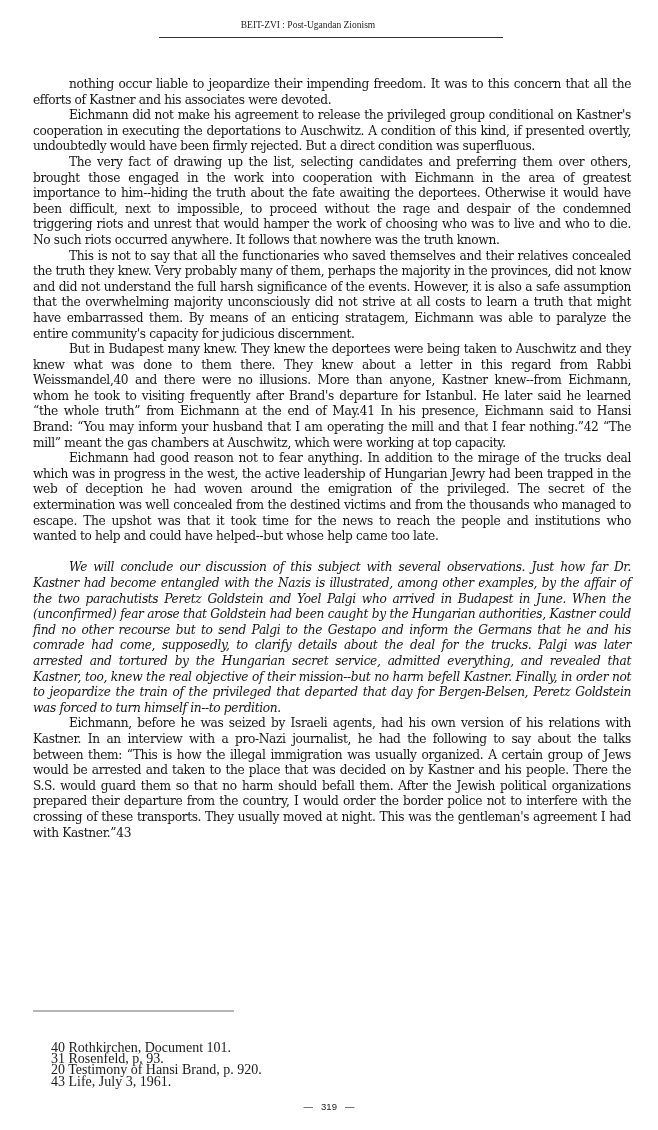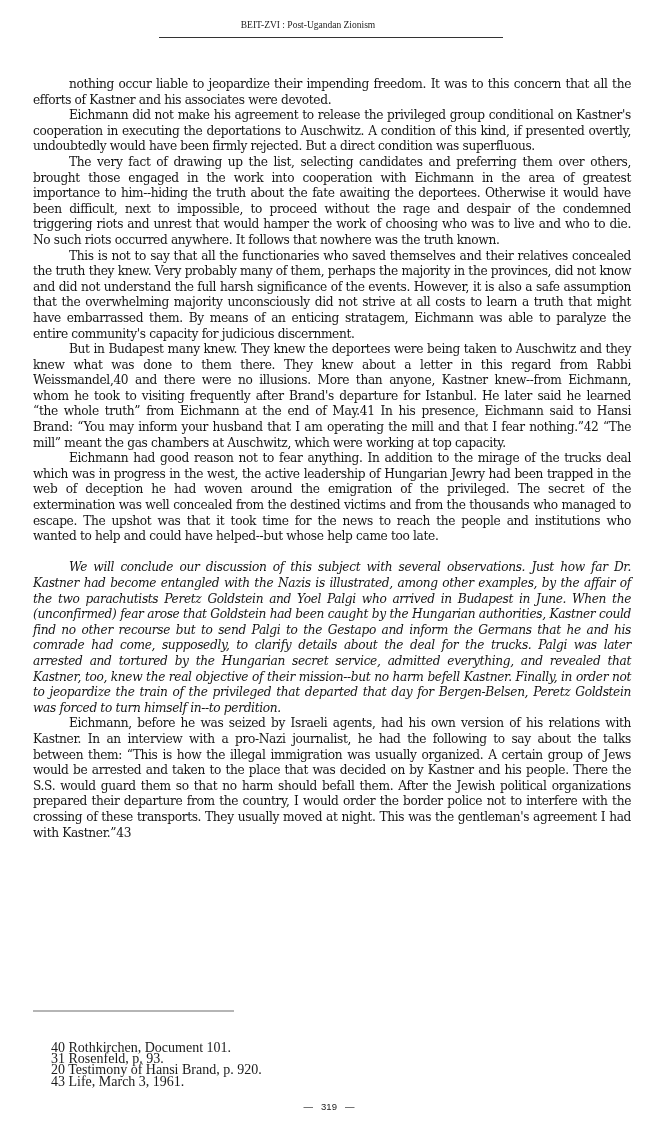--- a/index.html
+++ b/index.html
@@ -105,18 +105,18 @@
   <p class="section-start">We will conclude our discussion of this subject with several observations. Just how far Dr. Kastner had become entangled with the Nazis is illustrated, among other examples, by the affair of the two parachutists Peretz Goldstein and Yoel Palgi who arrived in Budapest in June. When the (unconfirmed) fear arose that Goldstein had been caught by the Hungarian authorities, Kastner could find no other recourse but to send Palgi to the Gestapo and inform the Germans that he and his comrade had come, supposedly, to clarify details about the deal for the trucks. Palgi was later arrested and tortured by the Hungarian secret service, admitted everything, and revealed that Kastner, too, knew the real objective of their mission--but no harm befell Kastner. Finally, in order not to jeopardize the train of the privileged that departed that day for Bergen-Belsen, Peretz Goldstein was forced to turn himself in--to perdition.</p>
   <p>Eichmann, before he was seized by Israeli agents, had his own version of his relations with Kastner. In an interview with a pro-Nazi journalist, he had the following to say about the talks between them: “This is how the illegal immigration was usually organized. A certain group of Jews would be arrested and taken to the place that was decided on by Kastner and his people. There the S.S. would guard them so that no harm should befall them. After the Jewish political organizations prepared their departure from the country, I would order the border police not to interfere with the crossing of these transports. They usually moved at night. This was the gentleman's agreement I had with Kastner.”43</p>
 </div>
 
 <div class="footnote-rule"></div>
 
 <div class="footnotes">
   <div>40 Rothkirchen, Document 101.</div>
   <div>31 Rosenfeld, p. 93.</div>
   <div>20 Testimony of Hansi Brand, p. 920.</div>
-  <div>43 Life, March 3, 1961.</div>
+  <div>43 Life, July 3, 1961.</div>
 </div>
 
 <div class="page-number">
   <span class="dash">—</span><span>319</span><span class="dash">—</span>
 </div>
 
 </body></html>

